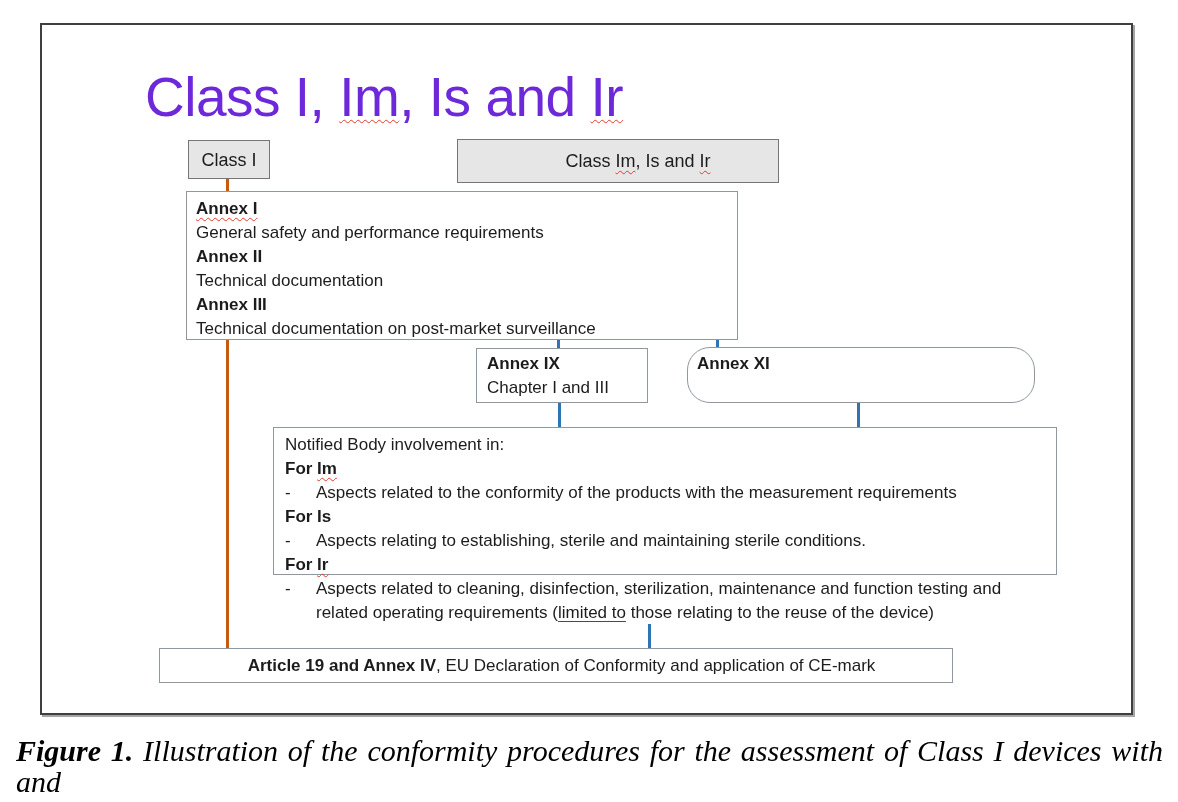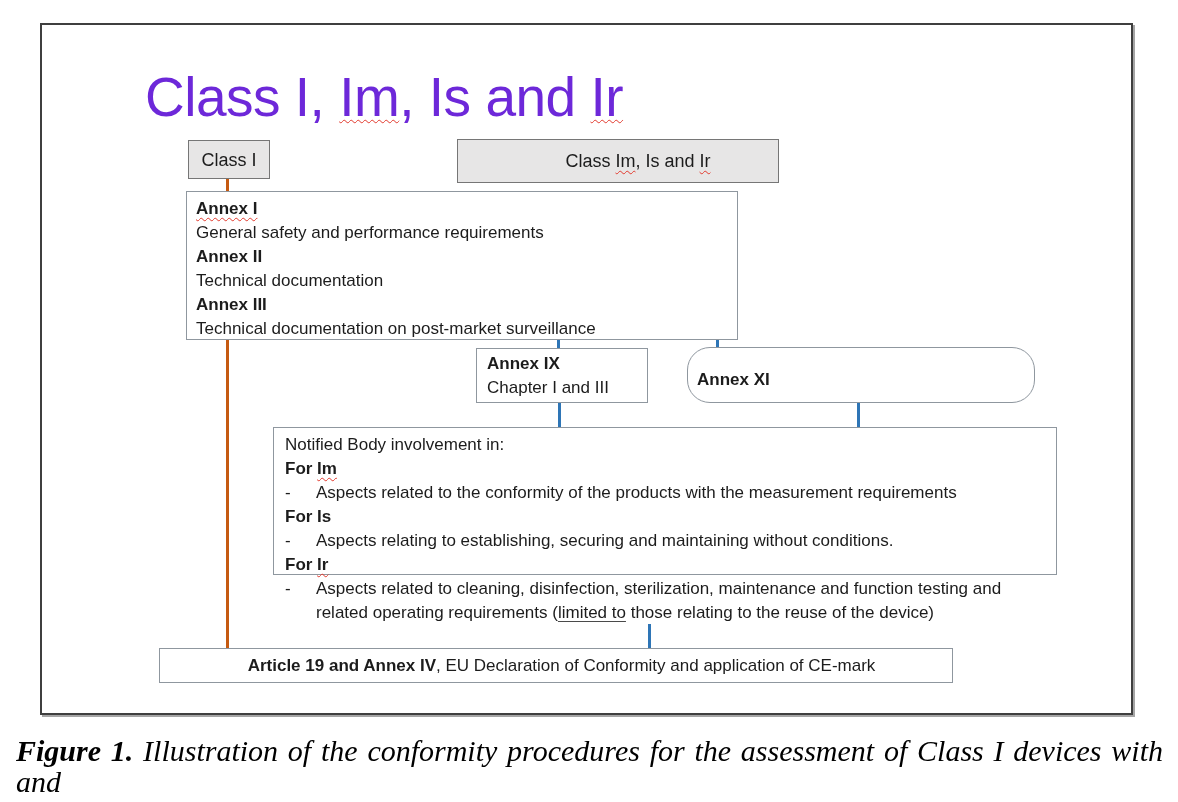--- a/index.html
+++ b/index.html
@@ -38,21 +38,21 @@
   .ul {
     text-decoration:underline; text-decoration-color:#4a4a4a;
     text-underline-offset:3px;
   }
 
   .class-i-box   { left:188px; top:117px; width:82px;  height:39px; }
   .class-im-box  { left:457px; top:116px; width:322px; height:44px;padding-left:40px; }
 
   .annex123-box  { left:186px; top:181px; width:552px; height:149px; padding:5px 9px;margin-top:10px; }
   .annex-ix-box  { left:476px; top:348px; width:172px; height:55px;  padding:3px 10px; }
-  .annex-xi-box  { left:687px; top:347px; width:348px; height:56px;  padding:20px 9px;border-radius:23px; }
+  .annex-xi-box  { left:687px; top:347px; width:348px; height:56px;  padding:4px 9px;border-radius:23px; }
 
   .nb-box        { left:273px; top:427px; width:784px; height:148px; padding:5px 11px; }
   .bullet        { display:flex; }
   .bullet .dash  { width:31px; flex:0 0 31px; }
   .bullet-cont   { padding-left:31px; }
 
   .article19-box { left:159px; top:648px; width:794px; height:35px;
                    display:flex; align-items:center; padding-left:11px; white-space:nowrap;justify-content:center; }
 
   .connector { position:absolute; width:3px; z-index:1; }
@@ -126,21 +126,21 @@
 
     <div class="bold"><span>For </span><span class="sq">Im</span></div>
     <div class="bullet">
       <span class="dash">-</span>
       <span>Aspects related to the conformity of the products with the measurement requirements</span>
     </div>
 
     <div class="bold">For Is</div>
     <div class="bullet">
       <span class="dash">-</span>
-      <span>Aspects relating to establishing, securing and maintaining without conditions.</span>
+      <span>Aspects relating to establishing, sterile and maintaining sterile conditions.</span>
     </div>
 
     <div class="bold"><span>For </span><span class="sq">Ir</span></div>
     <div class="bullet">
       <span class="dash">-</span>
       <span>Aspects related to cleaning, disinfection, sterilization, maintenance and function testing and</span>
     </div>
     <div class="bullet-cont"><span>related operating requirements (</span><span class="ul">limited to</span><span> those relating to the reuse of the device)</span></div>
   </div>
 

